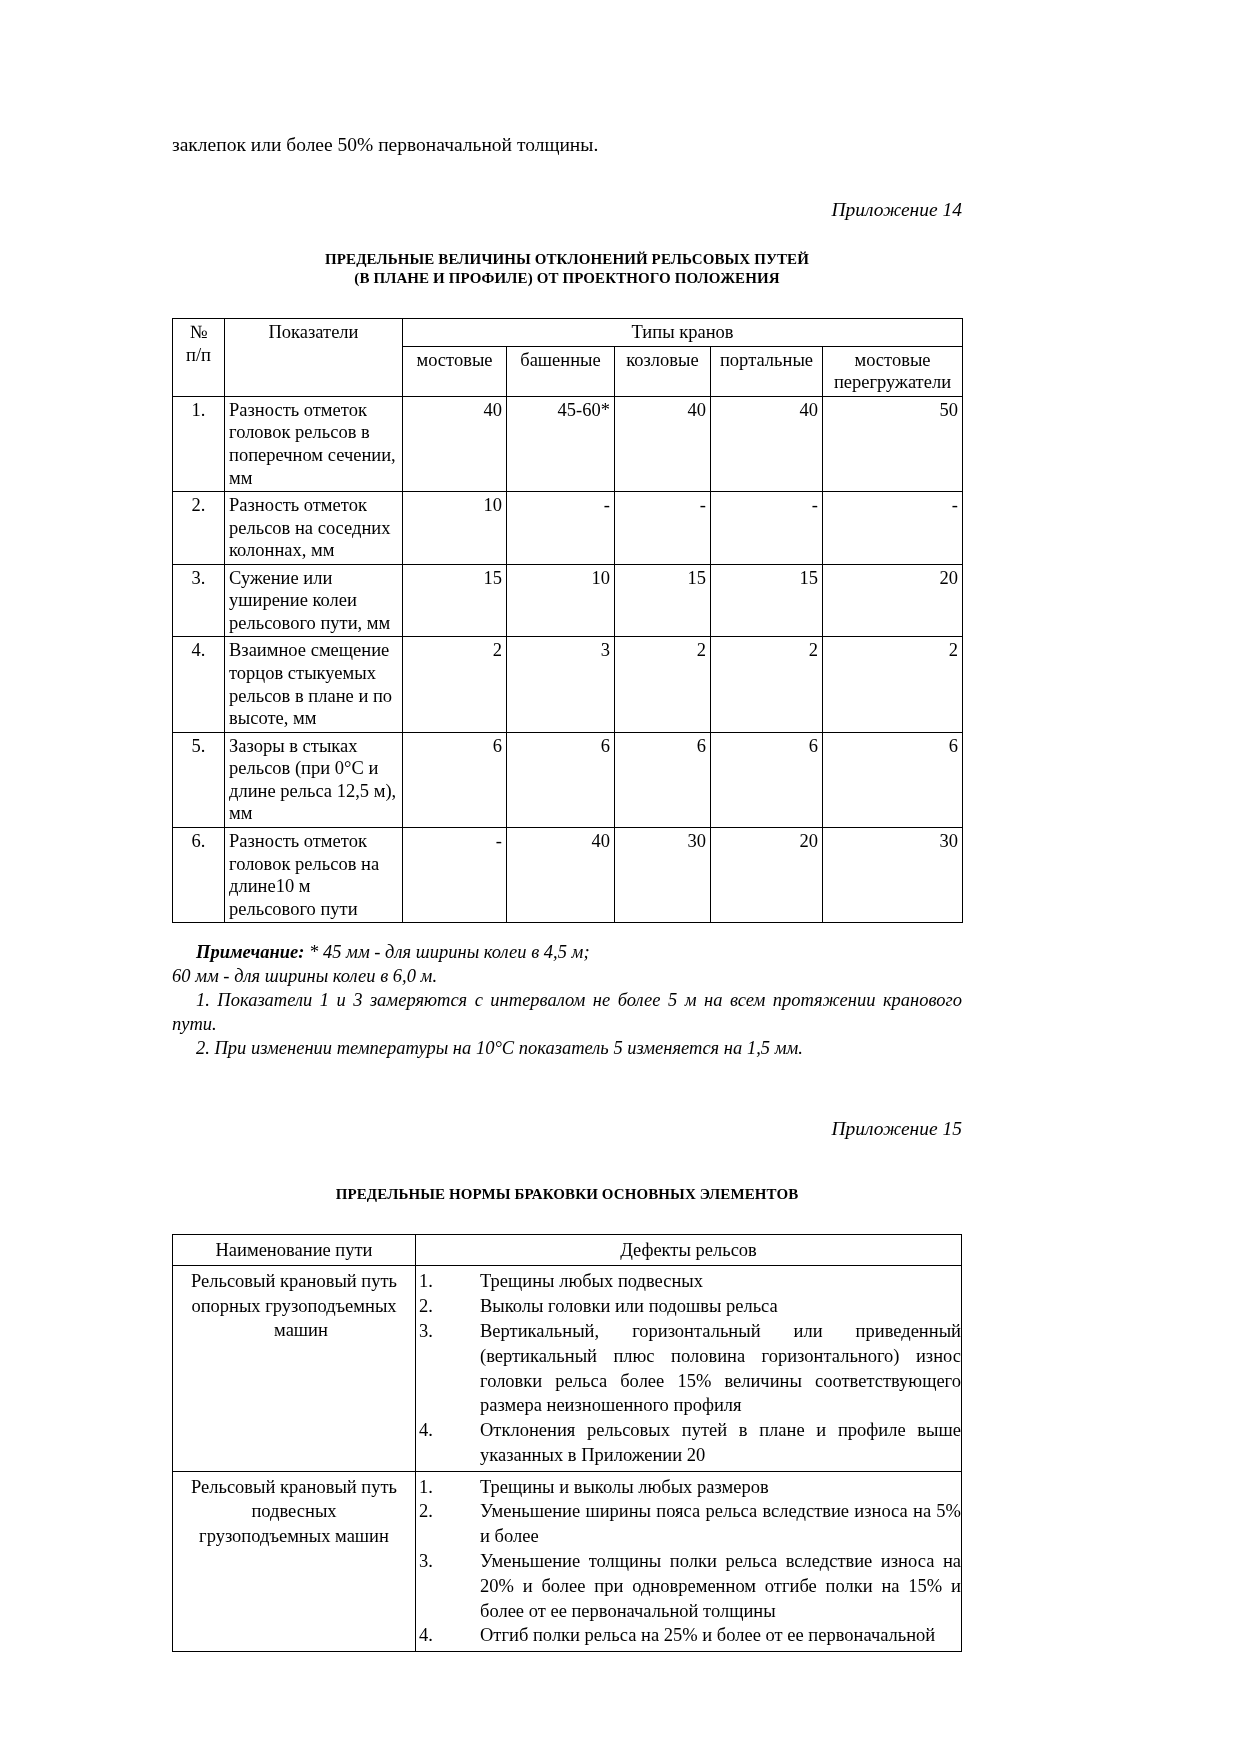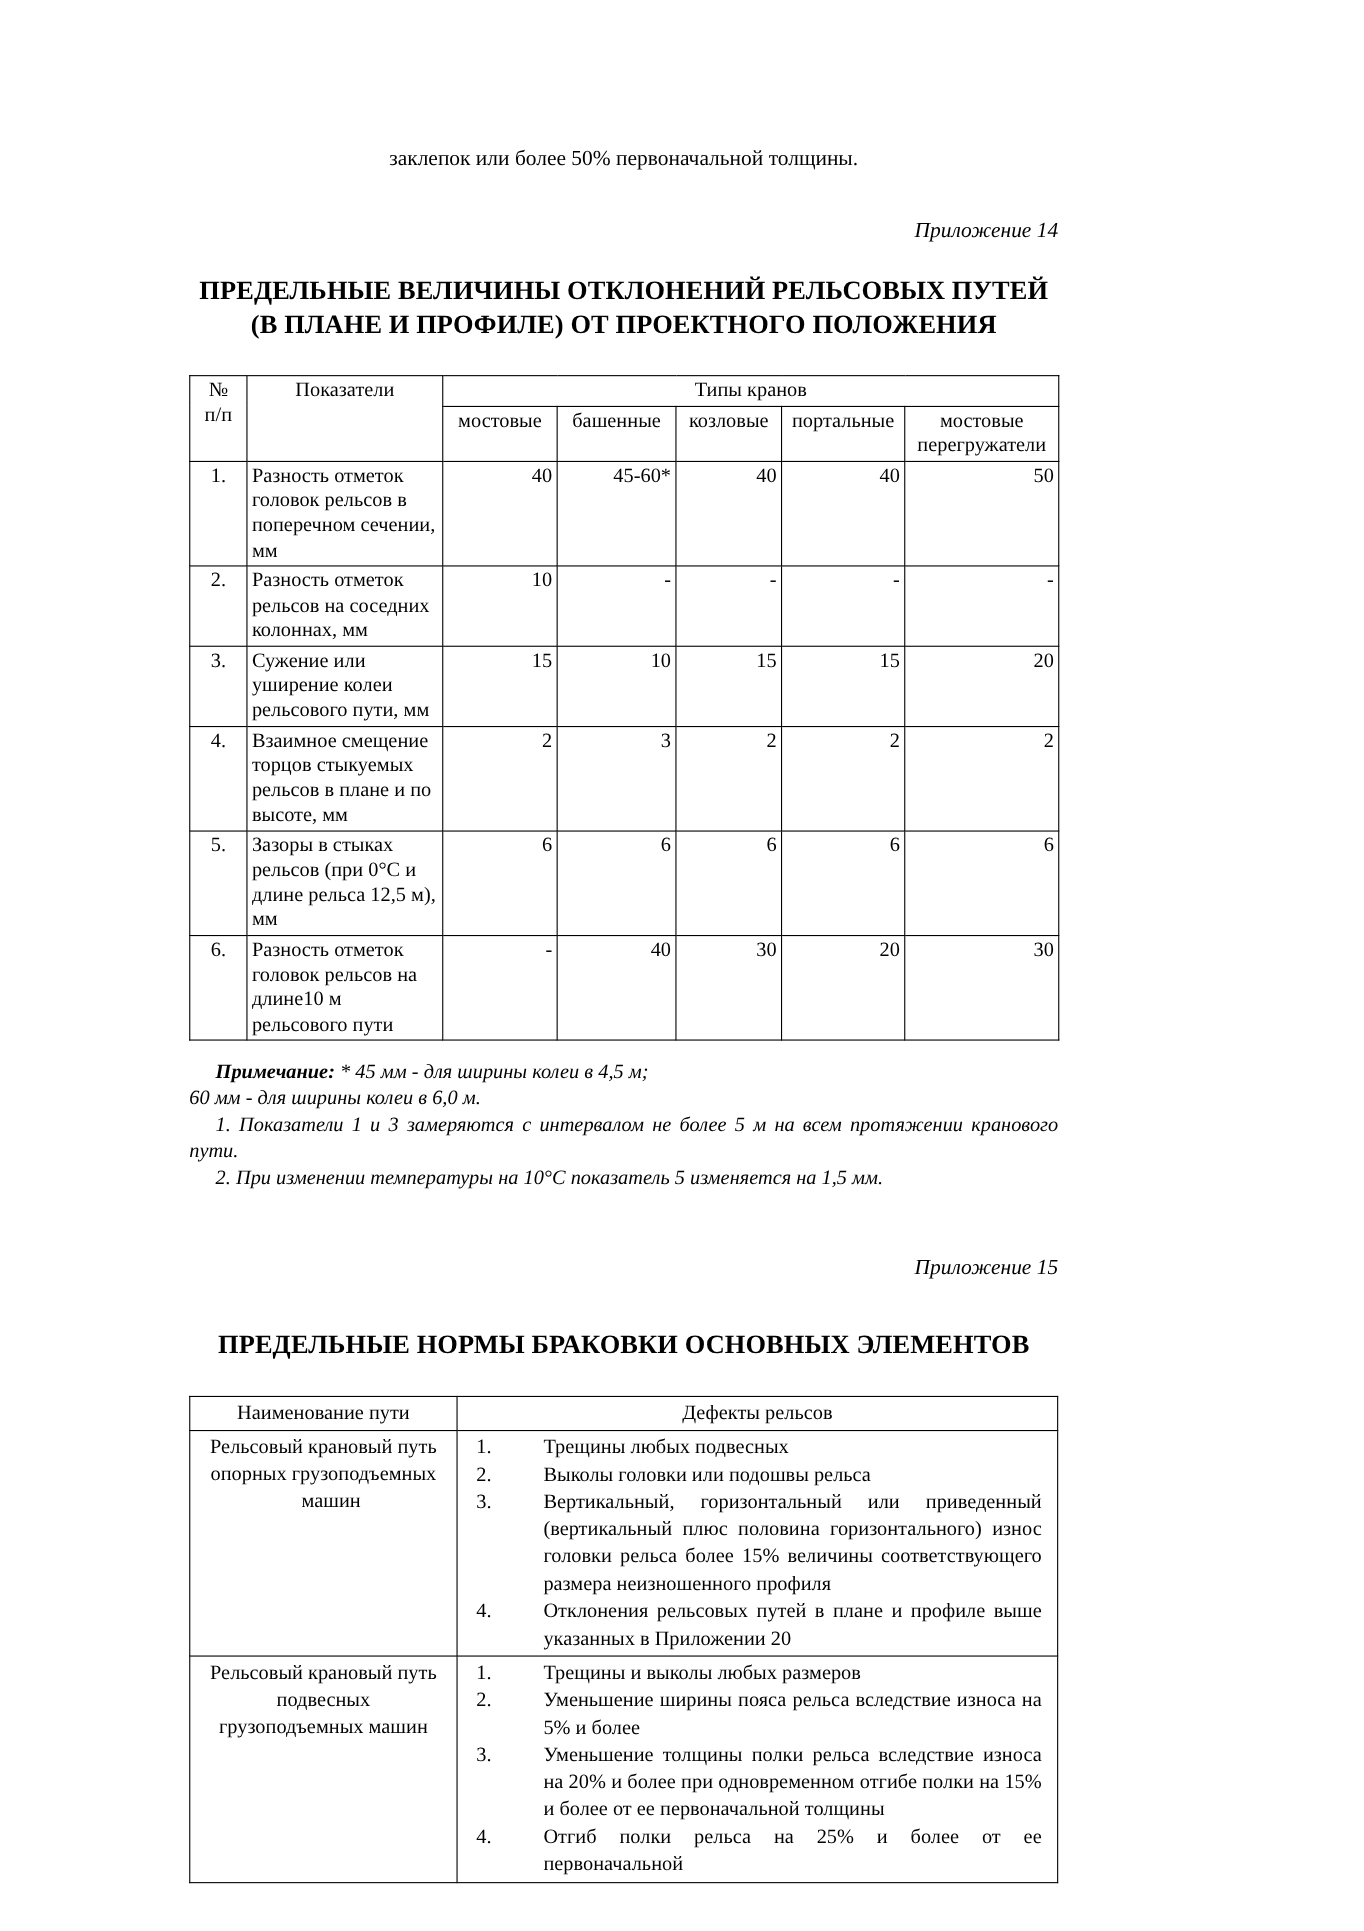--- a/index.html
+++ b/index.html
@@ -25,34 +25,34 @@
   .content {
     position: absolute;
     left: 172px;
     top: 0;
     width: 790px;
   }
 
   
   .lead-line {
     margin-top: 133px;
-    text-align: center;
+    text-align: left;
     font-size: 19.5px;
     line-height: 1.2;
   }
   .appendix-label {
     text-align: right;
     font-style: italic;
     font-size: 19.5px;
     line-height: 1.2;
   }
   .sect-title {
     text-align: center;
     font-weight: bold;
-    font-size: 24px;
+    font-size: 15px;
     line-height: 1.28;
     letter-spacing: 0.1px;
   }
 
   
   table.doc-table {
     border-collapse: collapse;
     width: 790px;
     table-layout: fixed;
     font-size: 18.5px;
@@ -102,21 +102,21 @@
 
   
   table.t2 {
     border-collapse: collapse;
     width: 790px;
     table-layout: fixed;
     font-size: 18.5px;
   }
   table.t2 td {
     border: 1.3px solid #000000;
-    padding: 3px 14px;
+    padding: 3px 0;
     vertical-align: top;
     line-height: 1.32;
   }
   .t2 .hdc {
     text-align: center;
   }
   .t2 .namecol { width: 243px; text-align: center; }
   .t2 .namecol .nm {
     display: block;
     line-height: 1.32;

